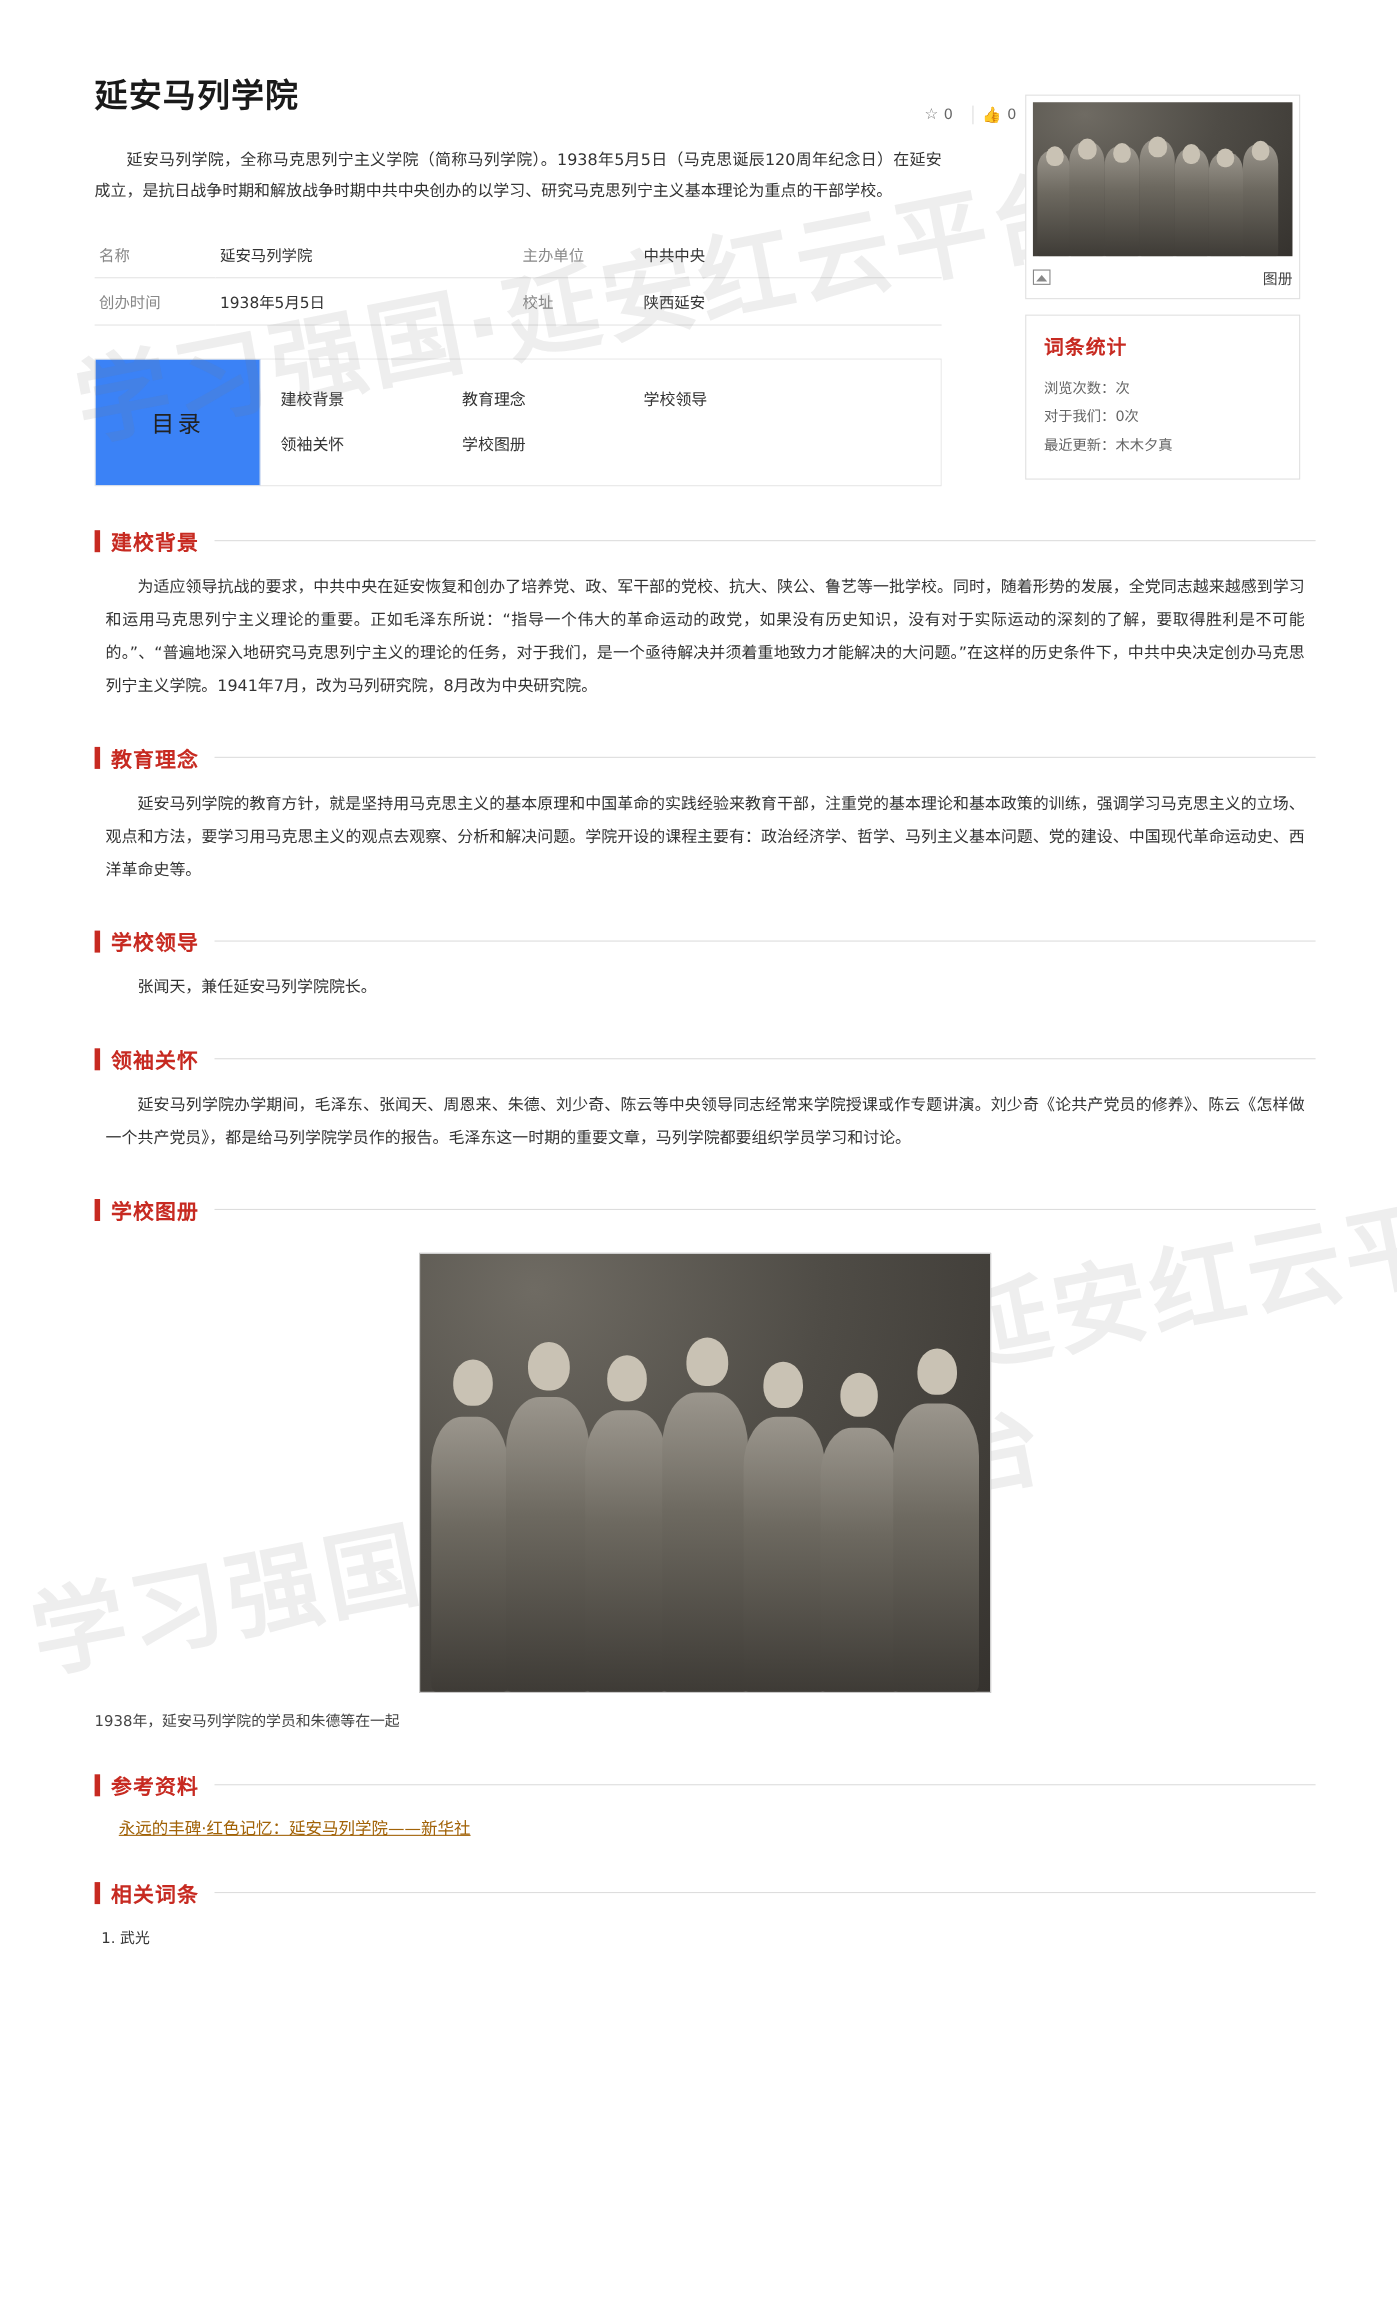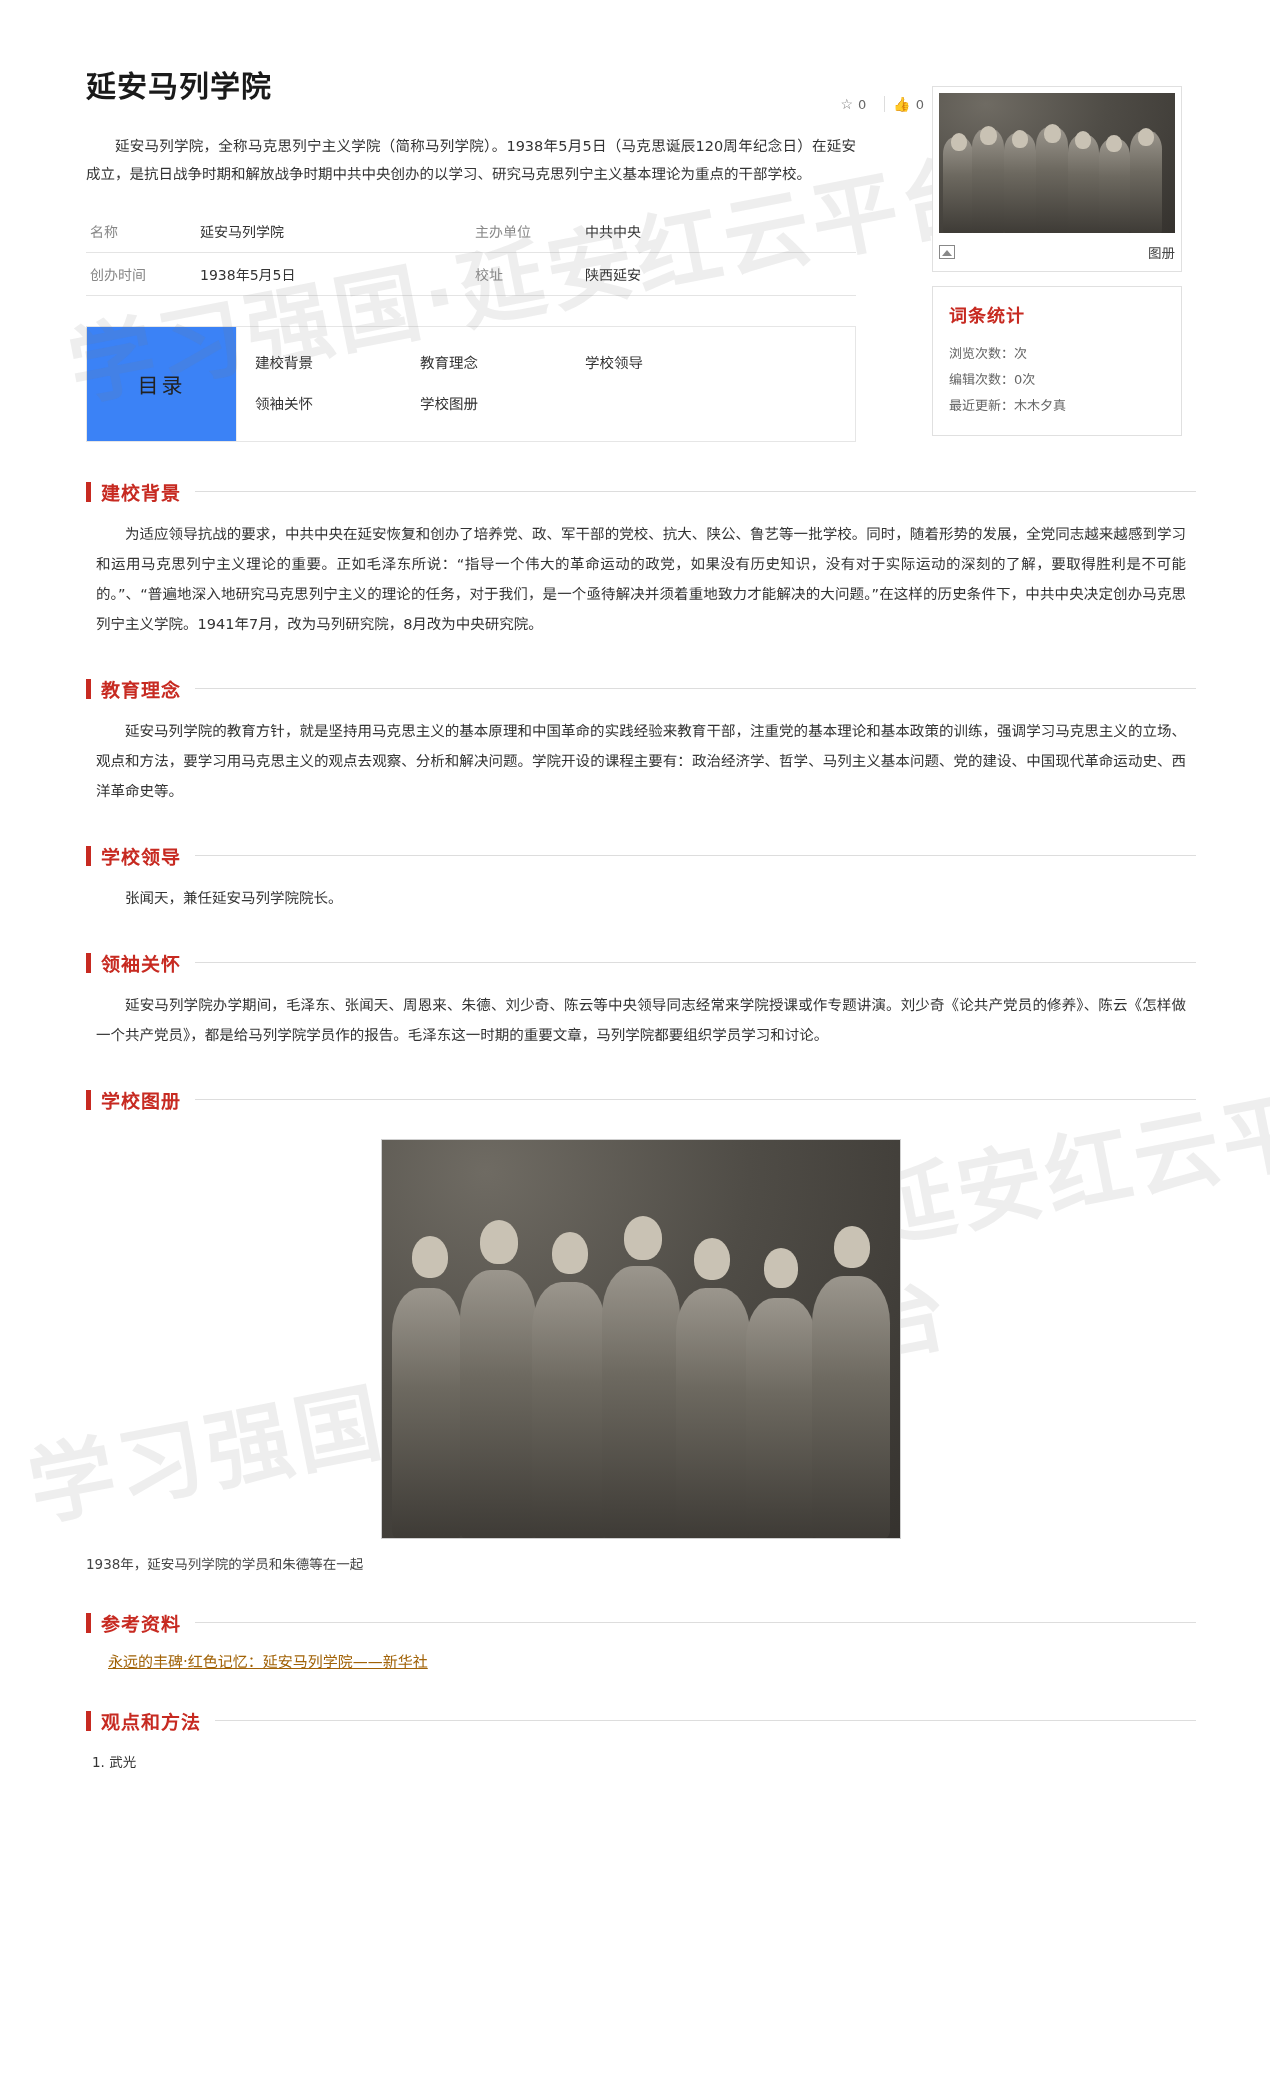--- a/index.html
+++ b/index.html
@@ -359,21 +359,21 @@
           </div>
           <div class="photo-caption">
             <span class="album-icon"></span>
             <span>图册</span>
           </div>
         </div>
 
         <div class="stats-card">
           <div class="stats-title">词条统计</div>
           <div class="stats-row">浏览次数：次</div>
-          <div class="stats-row">编辑次数：0次</div>
+          <div class="stats-row">对于我们：0次</div>
           <div class="stats-row">最近更新：木木夕真</div>
         </div>
       </div>
 
     </div>
 
     <div class="section">
       <div class="sec-head">
         <span class="sec-bar"></span>
         <span class="sec-title">建校背景</span>
@@ -442,21 +442,21 @@
         <span class="sec-bar"></span>
         <span class="sec-title">参考资料</span>
         <span class="sec-rule"></span>
       </div>
       <div class="ref-text">永远的丰碑·红色记忆：延安马列学院——新华社</div>
     </div>
 
     <div class="section">
       <div class="sec-head">
         <span class="sec-bar"></span>
-        <span class="sec-title">观点和方法</span>
+        <span class="sec-title">相关词条</span>
         <span class="sec-rule"></span>
       </div>
       <div class="rel-list">1. 武光</div>
     </div>
 
     <div class="spacer-bottom"></div>
 
   </div>
 </div>
 

